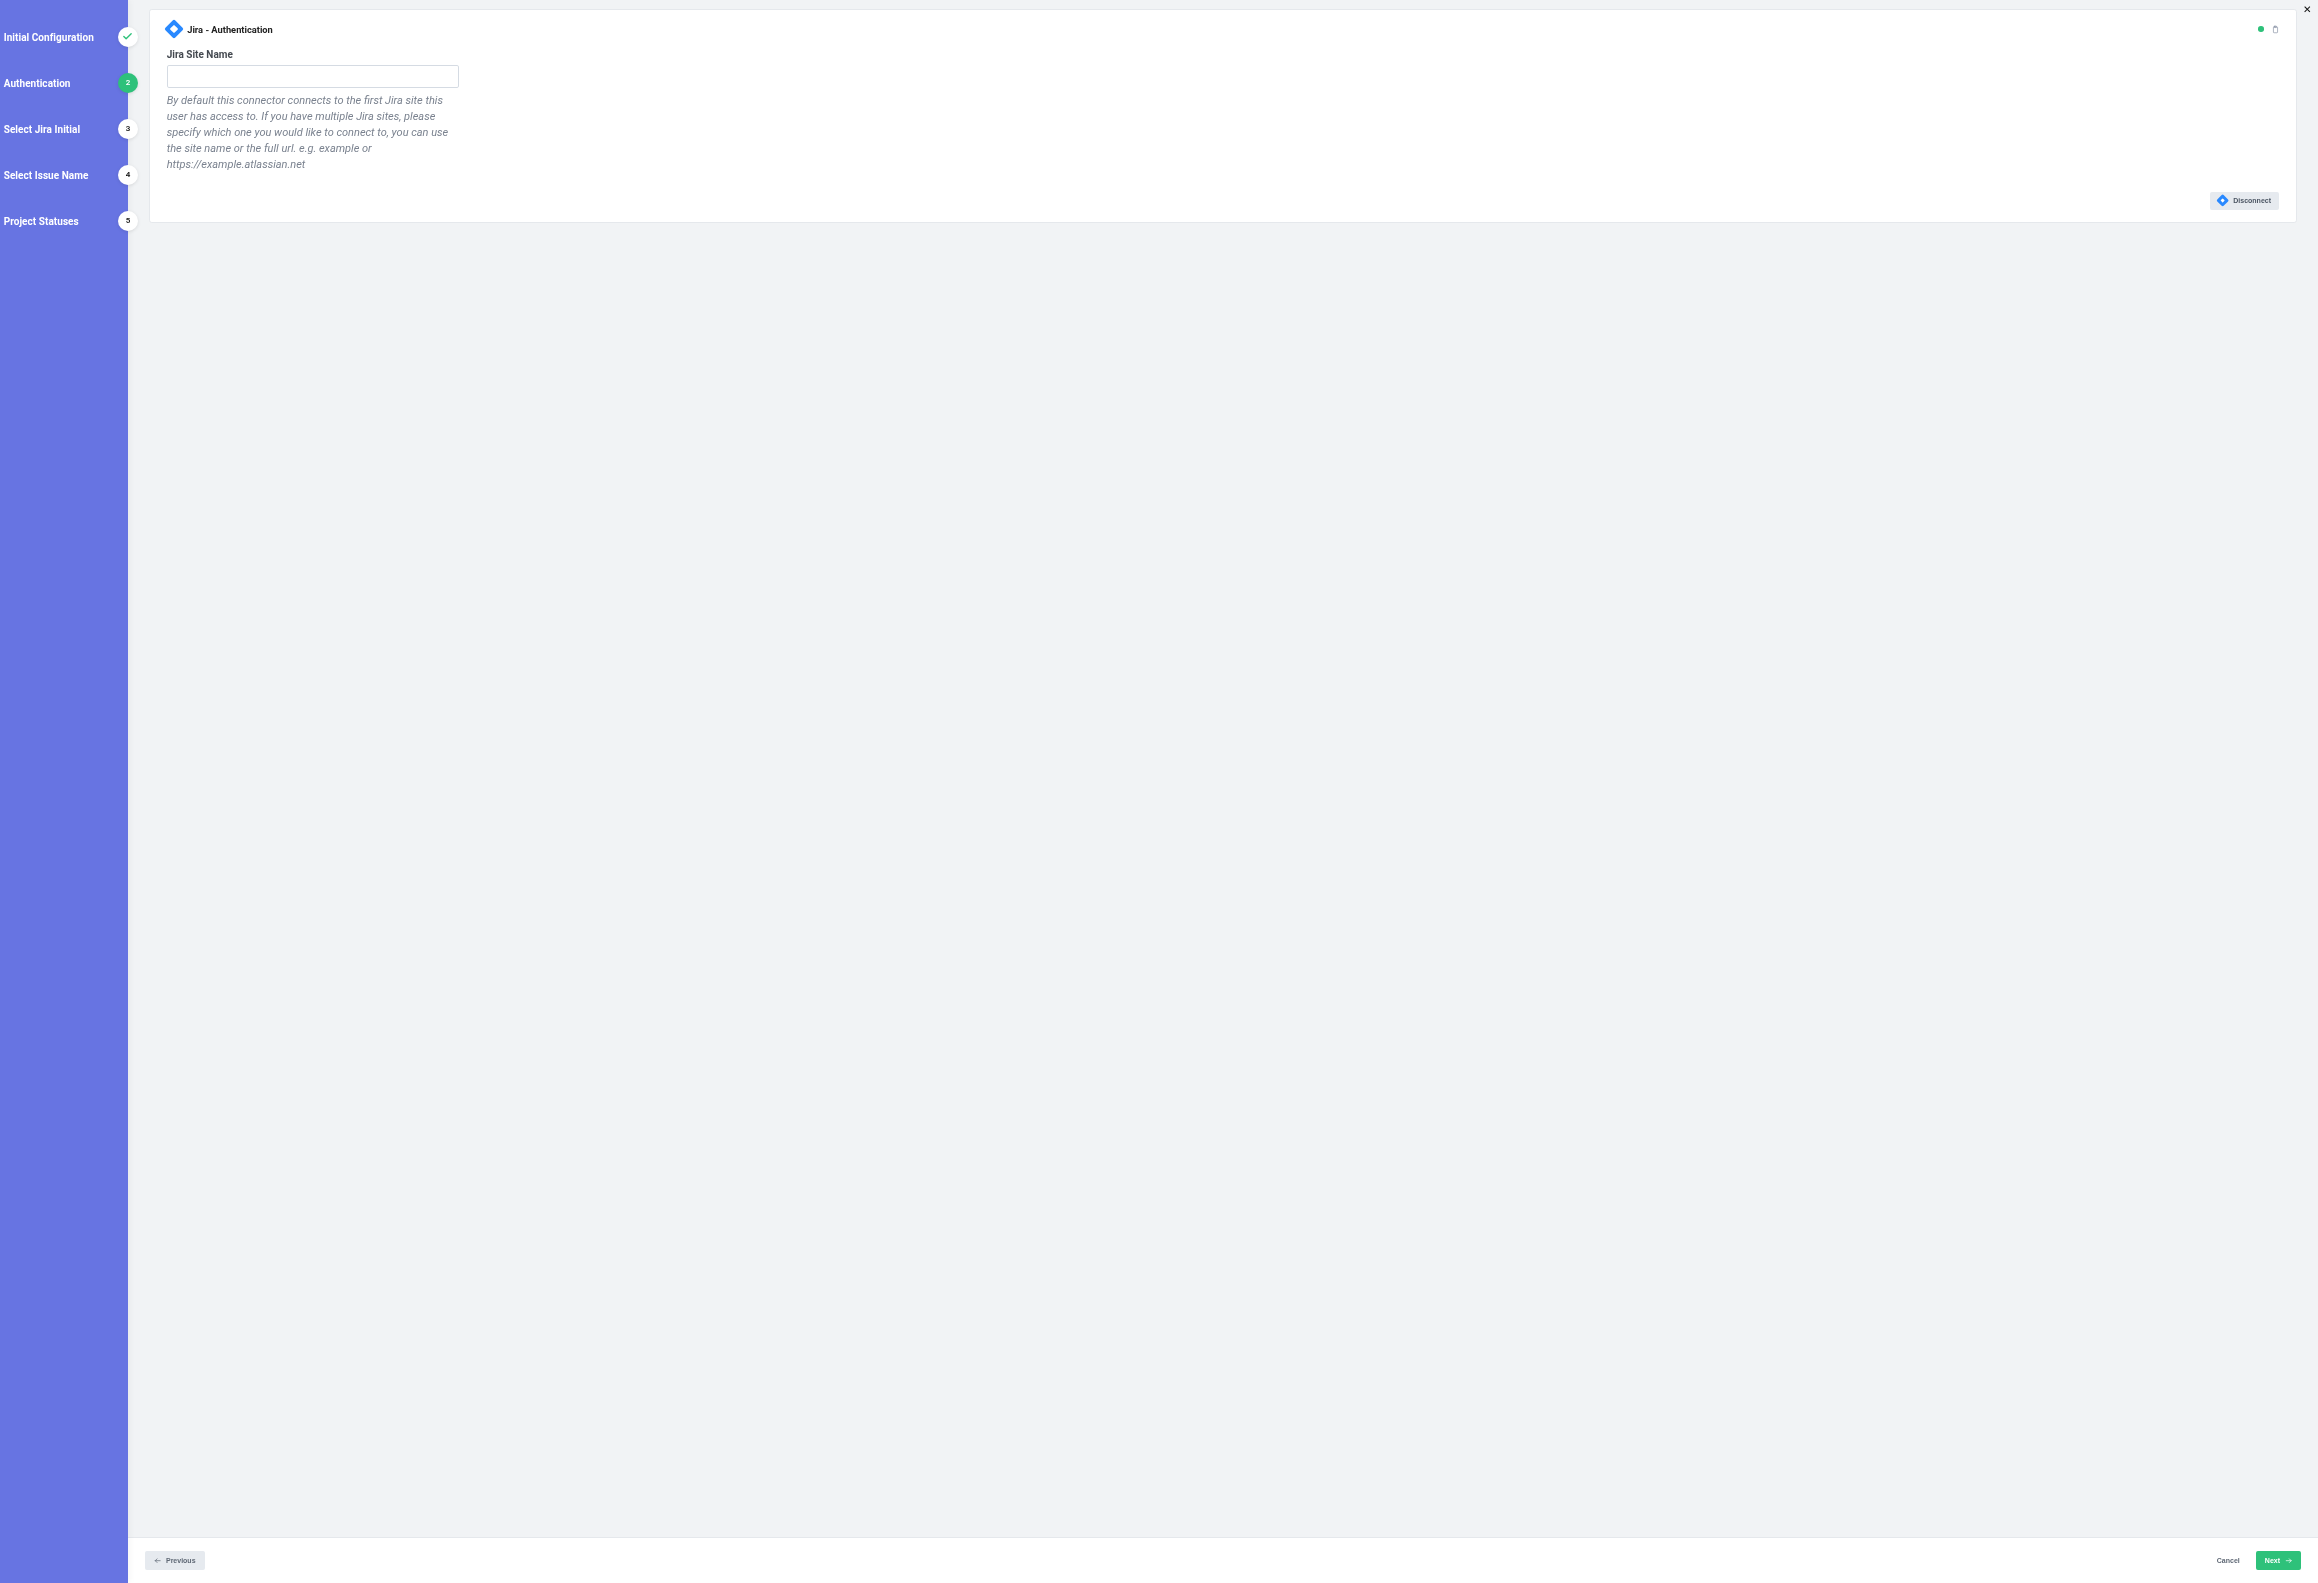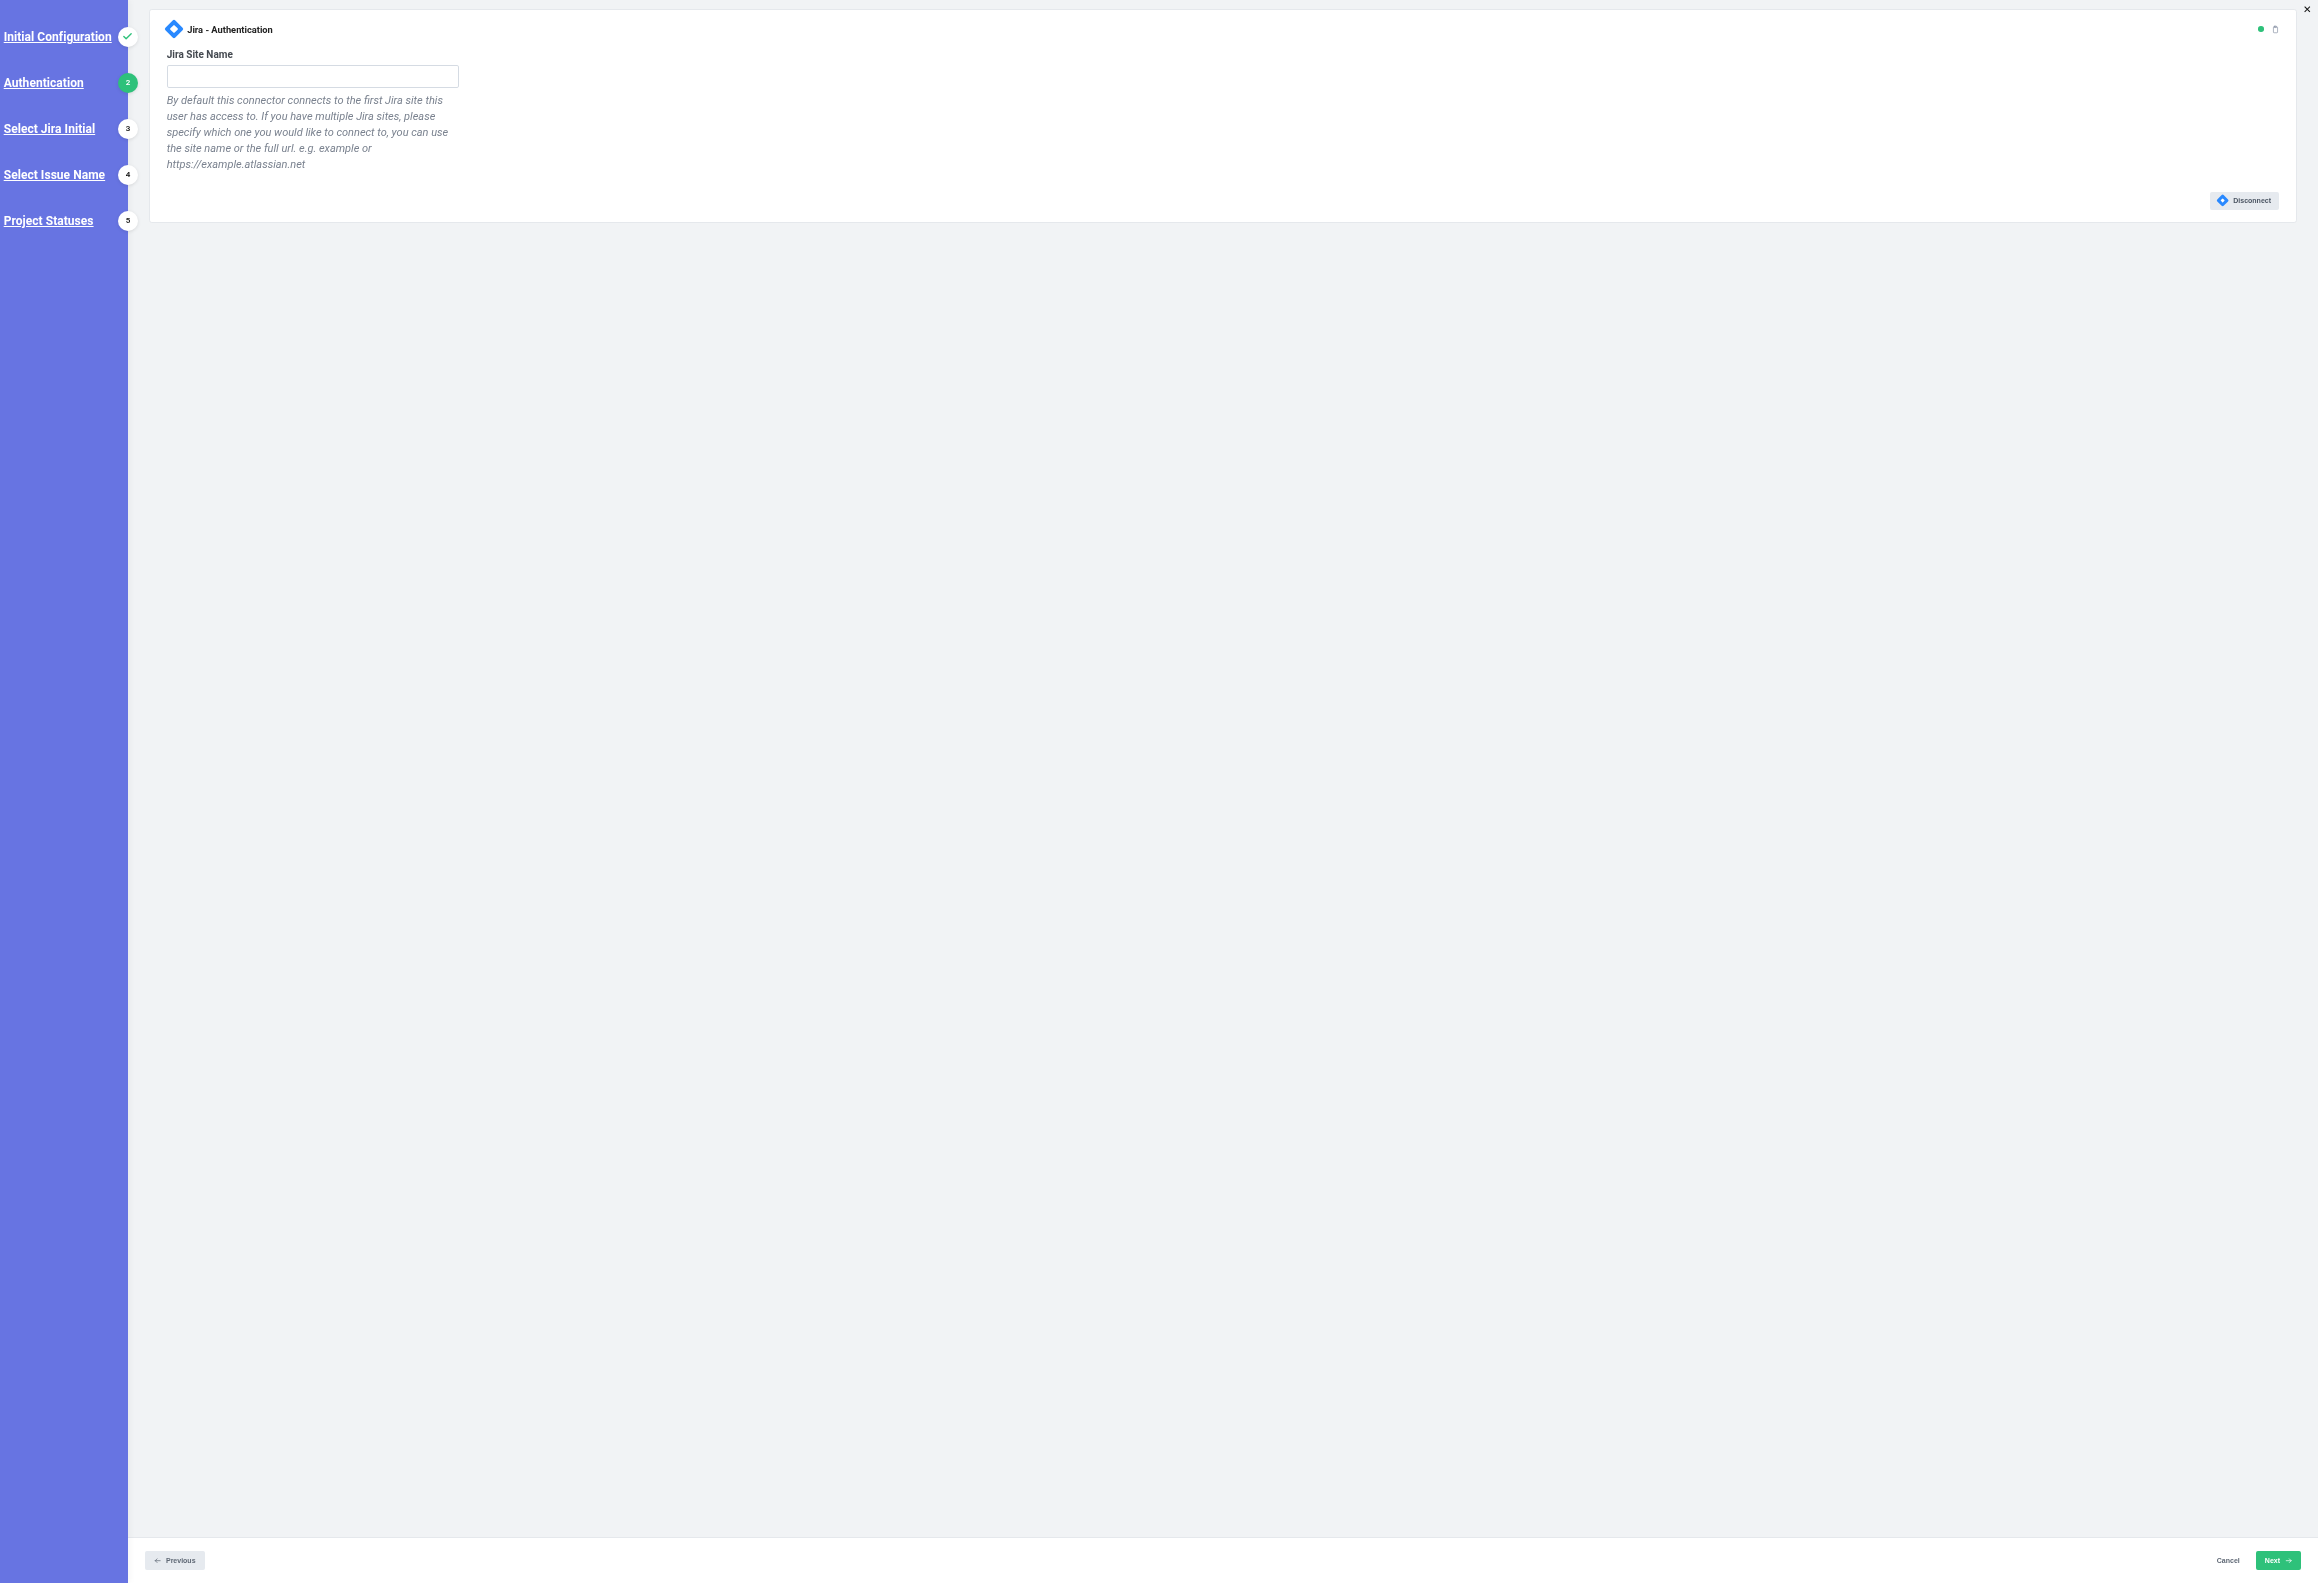--- a/index.html
+++ b/index.html
@@ -27,23 +27,22 @@
       display: flex;
       align-items: center;
       justify-content: space-between;
       padding: 0 0 0 3.7px;
       height: 46px;
       position: relative;
     }
     .step-label {
       color: #fff;
       font-weight: 700;
-      font-size: 12px;
+      font-size: 10px;
       letter-spacing: 0.05px;
-      text-decoration: underline;
     }
     .step-badge {
       width: 20.4px;
       height: 20.4px;
       border-radius: 50%;
       background: #fff;
       display: flex;
       align-items: center;
       justify-content: center;
       font-weight: 600;

